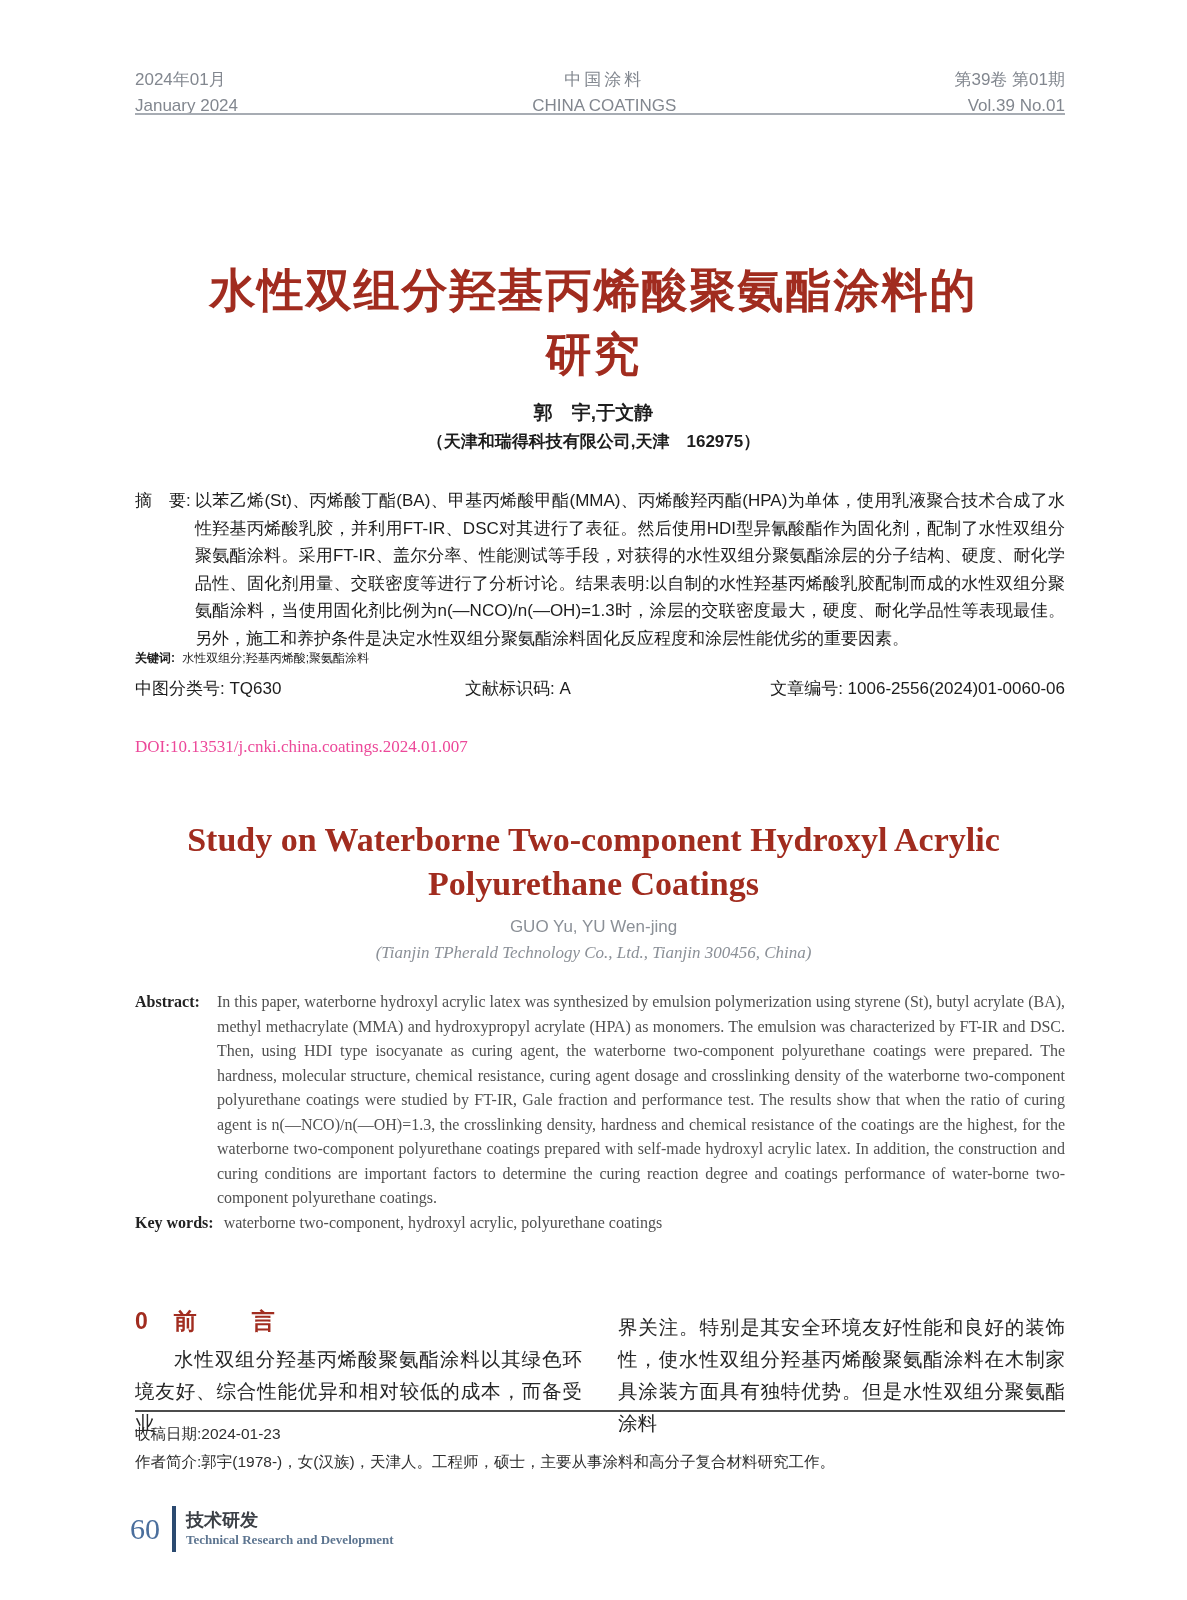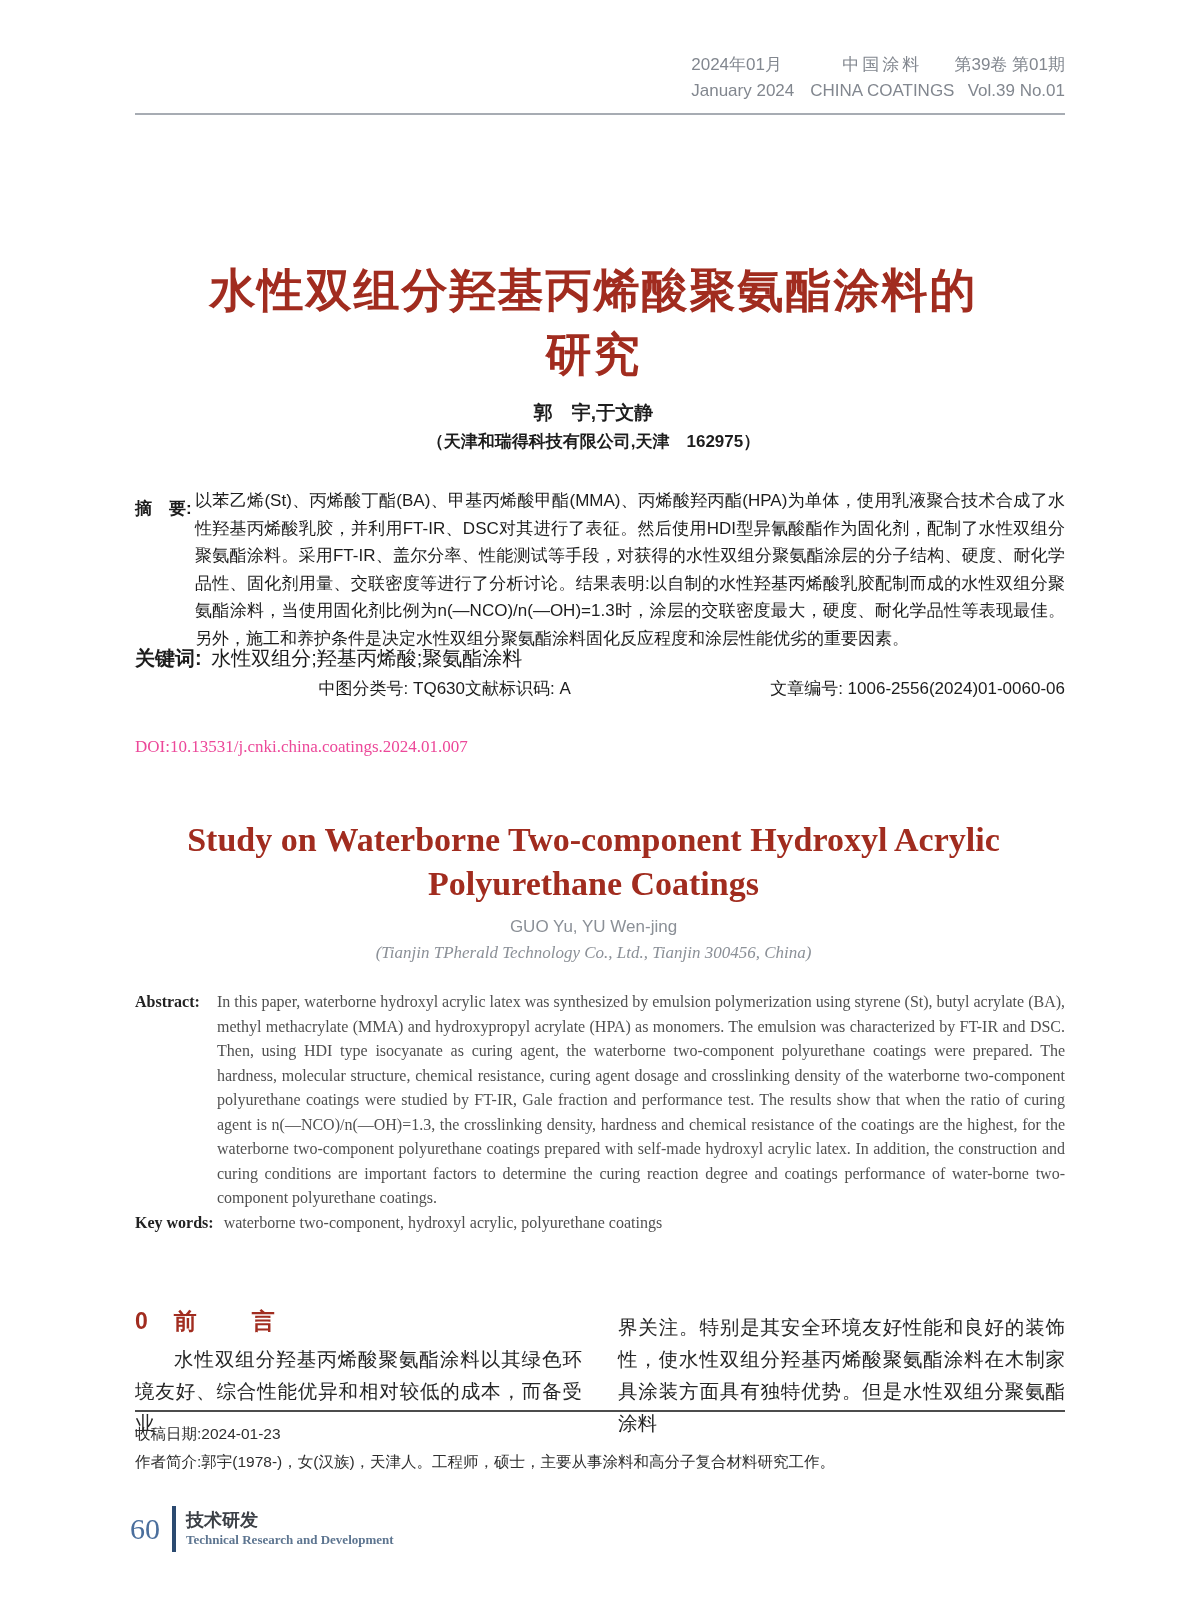--- a/index.html
+++ b/index.html
@@ -4,22 +4,22 @@
 <style>
   * { margin:0; padding:0; box-sizing:border-box; }
   html,body { background:#e8e8e8; }
   .page {
     position:relative; width:1187px; height:1600px; margin:0 auto;
     background:#ffffff; overflow:hidden;
     font-family:"Liberation Sans", sans-serif; color:#2a2a2a;
   }
   
   .jheader {
-    position:absolute; top:52px; left:135px; width:930px;
-    display:flex; justify-content:flex-end;
+    position:absolute; top:67px; left:135px; width:930px;
+    display:flex; justify-content:space-between;
     color:#82878f; font-size:17px; line-height:26px;
   }
   .jheader .col-c { text-align:center; letter-spacing:3px;margin-left:16px; }
   .jheader .col-c .en { letter-spacing:0; }
   .jheader .col-r { text-align:right; }
   .header-rule {
     position:absolute; top:113px; left:135px; width:930px;
     border-top:2px solid #a7acb3;
   }
   
@@ -35,31 +35,31 @@
   .affil-cn {
     position:absolute; top:430px; left:0; width:100%;
     text-align:center; font-size:17px; font-weight:bold; color:#1d1d1d;
   }
   
   .abstract-cn {
     position:absolute; top:487px; left:135px; width:930px;
     font-size:17px; line-height:27.5px; text-align:justify; color:#1c1c1c;
     padding-left:60px;
   }
-  .abstract-cn .hang-label { position:absolute; left:0; top:8px; font-weight:bold; }
+  .abstract-cn .hang-label { position:absolute; left:0; top:0; font-weight:normal; }
   .keywords-cn {
     position:absolute; top:645px; left:135px; width:930px;
-    font-size:20px; line-height:27px; color:#1c1c1c;
+    font-size:12px; line-height:27px; color:#1c1c1c;
   }
   .keywords-cn .lbl { font-weight:bold; margin-right:4px; }
   .meta-row {
     position:absolute; top:677px; left:135px; width:930px;
     display:flex; font-size:17px; color:#1c1c1c;
   }
-  .meta-row .m1 { width:330px;text-align:right; }
+  .meta-row .m1 { width:330px; }
   .meta-row .m2 { width:285px; }
   .meta-row .m3 { flex:1; text-align:right; }
   .doi-line {
     position:absolute; top:702px; left:135px; width:930px;
     font-family:"Liberation Serif", serif; font-size:17px; color:#ec4899;margin-top:35px;
   }
   
   .title-en {
     position:absolute; top:818px; left:0; width:100%;
     text-align:center; color:#a12c1f; font-weight:bold;

